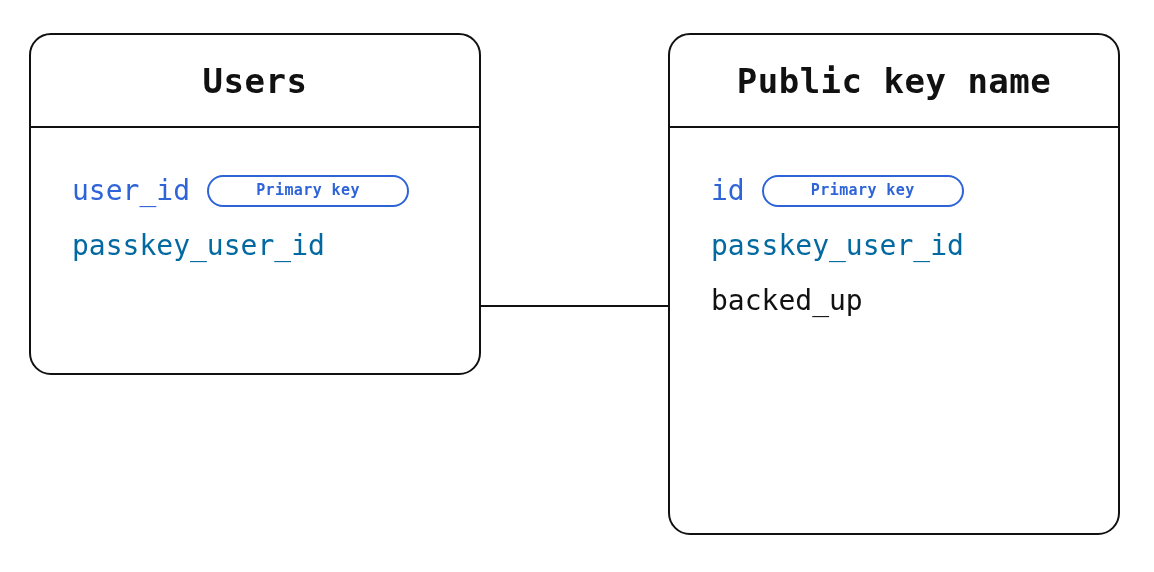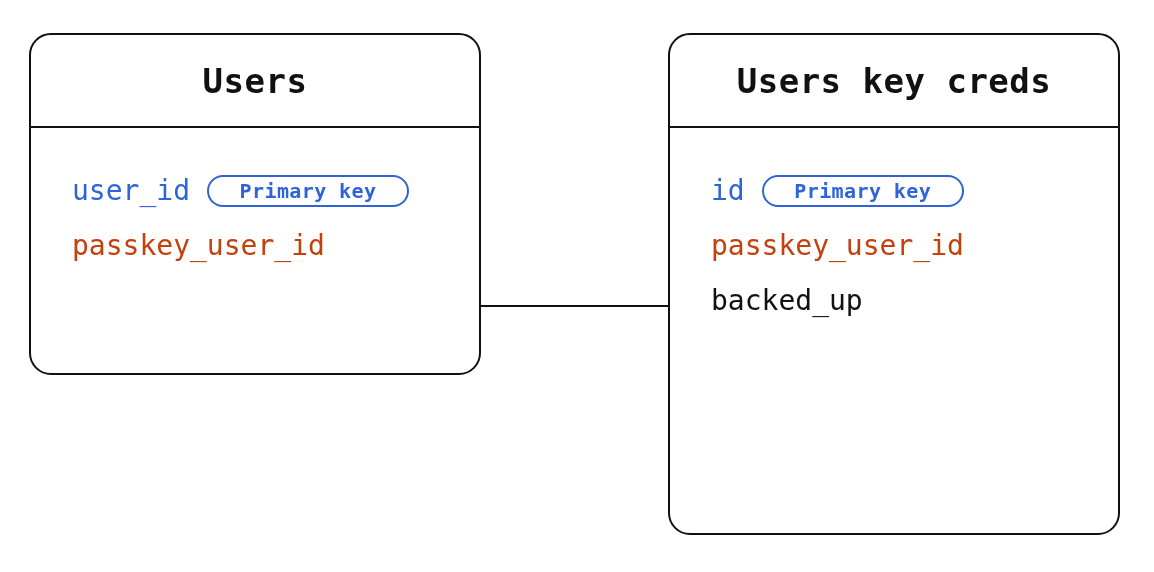--- a/index.html
+++ b/index.html
@@ -63,38 +63,38 @@
 
   .field-name {
     font-family: "DejaVu Sans Mono", "Liberation Mono", monospace;
     font-size: 28px;
     font-weight: normal;
     line-height: 1;
     white-space: nowrap;
     color: #111111;
   }
   .field-name.is-pk  { color: #2f64d8; }
-  .field-name.is-fk  { color: #c2410c; }
+  .field-name.is-fk  { color: #0369a1; }
   .field-name.is-plain { color: #111111; }
 
   
   .pk-badge {
     box-sizing: border-box;
     margin-left: 17px;
     height: 32px;
     min-width: 202px;
     padding: 0 14px;
     display: inline-flex;
     align-items: center;
     justify-content: center;
     border: 2px solid #2f64d8;
     border-radius: 999px;
     color: #2f64d8;
     font-family: "DejaVu Sans Mono", "Liberation Mono", monospace;
-    font-size: 20px;
+    font-size: 15px;
     font-weight: bold;
     letter-spacing: 0.4px;
     line-height: 1;
     white-space: nowrap;
   }
 
   
   .connector {
     position: absolute;
     background: #111111;
@@ -122,21 +122,21 @@
         <span class="field-name is-fk">passkey_user_id</span>
       </div>
 
     </div>
   </div>
 
   <div class="connector" style="left:481px; top:305px; width:187px;"></div>
 
   <div class="entity" id="entity-public-key-creds" style="left:668px; top:33px; width:452px; height:502px;">
     <div class="entity-header">
-      <span class="entity-title">Users key creds</span>
+      <span class="entity-title">Public key name</span>
     </div>
     <div class="entity-fields">
 
       <div class="field-row">
         <span class="field-name is-pk">id</span>
         <span class="pk-badge">Primary key</span>
       </div>
 
 
       <div class="field-row">

